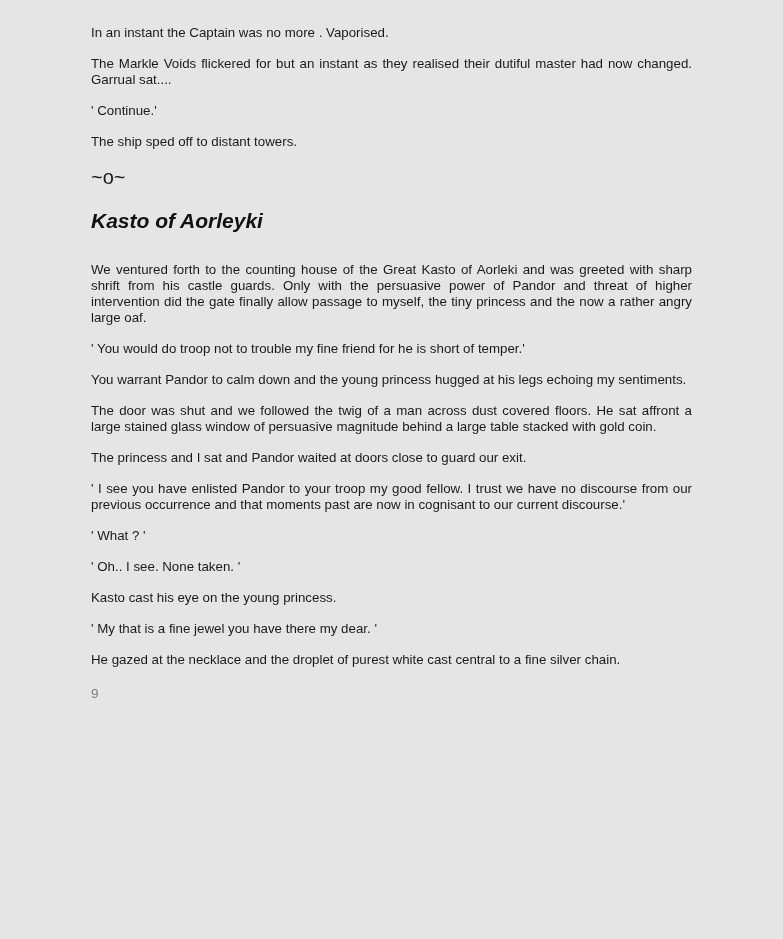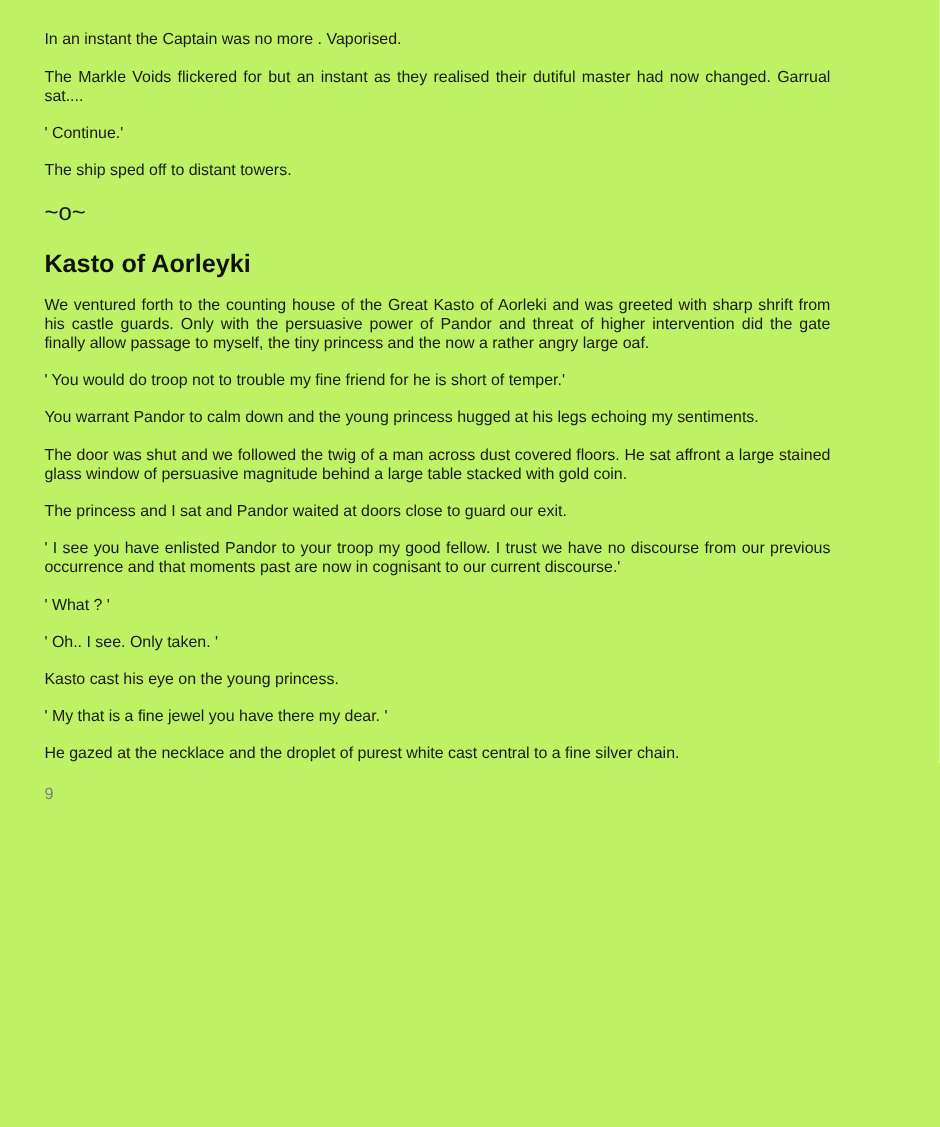--- a/index.html
+++ b/index.html
@@ -11,43 +11,44 @@
     width: 783px;
     height: 939px;
     font-family: "Liberation Sans", sans-serif;
     color: #000000;
     overflow: hidden;
   }
   .page {
     box-sizing: border-box;
     width: 783px;
     height: 939px;
-    padding: 25px 91px 0 37px;
-    background: #bef264;
+    padding: 25px 91px 0 91px;
+    background: #e5e5e5;
   }
   .body-par {
     font-size: 13.3px;
     line-height: 16px;
     margin: 0 0 15px 0;
     text-align: justify;
     color: #1a1a1a;
   }
   .section-divider {
     font-size: 20px;
     line-height: 24px;
     margin: 12px 0 0 0;
     color: #1a1a1a;
   }
   .chapter-heading {
     font-size: 21px;
     line-height: 28px;
     font-weight: bold;
-    margin: 18px 0 11px 0;
+    margin: 18px 0 27px 0;
     color: #111111;
     font-family: "Liberation Sans", sans-serif;
+    font-style: italic;
   }
   .page-number {
     font-size: 13.5px;
     line-height: 16px;
     color: #7e7e7e;
     margin-top: 18px;
   }
 </style>
 </head>
 <body>
@@ -63,20 +64,20 @@
 
   <h1 class="chapter-heading">Kasto of Aorleyki</h1>
 
   <p class="body-par">We ventured forth to the counting house of the Great Kasto of Aorleki and was greeted with sharp shrift from his castle guards. Only with the persuasive power of Pandor and threat of higher intervention did the gate finally allow passage to myself, the tiny princess and the now a rather angry large oaf.</p>
   <p class="body-par">' You would do troop not to trouble my fine friend for he is short of temper.'</p>
   <p class="body-par">You warrant Pandor to calm down and the young princess hugged at his legs echoing my sentiments.</p>
   <p class="body-par">The door was shut and we followed the twig of a man across dust covered floors. He sat affront a large stained glass window of persuasive magnitude behind a large table stacked with gold coin.</p>
   <p class="body-par">The princess and I sat and Pandor waited at doors close to guard our exit.</p>
   <p class="body-par">' I see you have enlisted Pandor to your troop my good fellow. I trust we have no discourse from our previous occurrence and that moments past are now in cognisant to our current discourse.'</p>
   <p class="body-par">' What ? '</p>
-  <p class="body-par">' Oh.. I see. Only taken. '</p>
+  <p class="body-par">' Oh.. I see. None taken. '</p>
   <p class="body-par">Kasto cast his eye on the young princess.</p>
   <p class="body-par">' My that is a fine jewel you have there my dear. '</p>
   <p class="body-par">He gazed at the necklace and the droplet of purest white cast central to a fine silver chain.</p>
 
   <div class="page-number">9</div>
 
 </div>
 
 </body></html>

